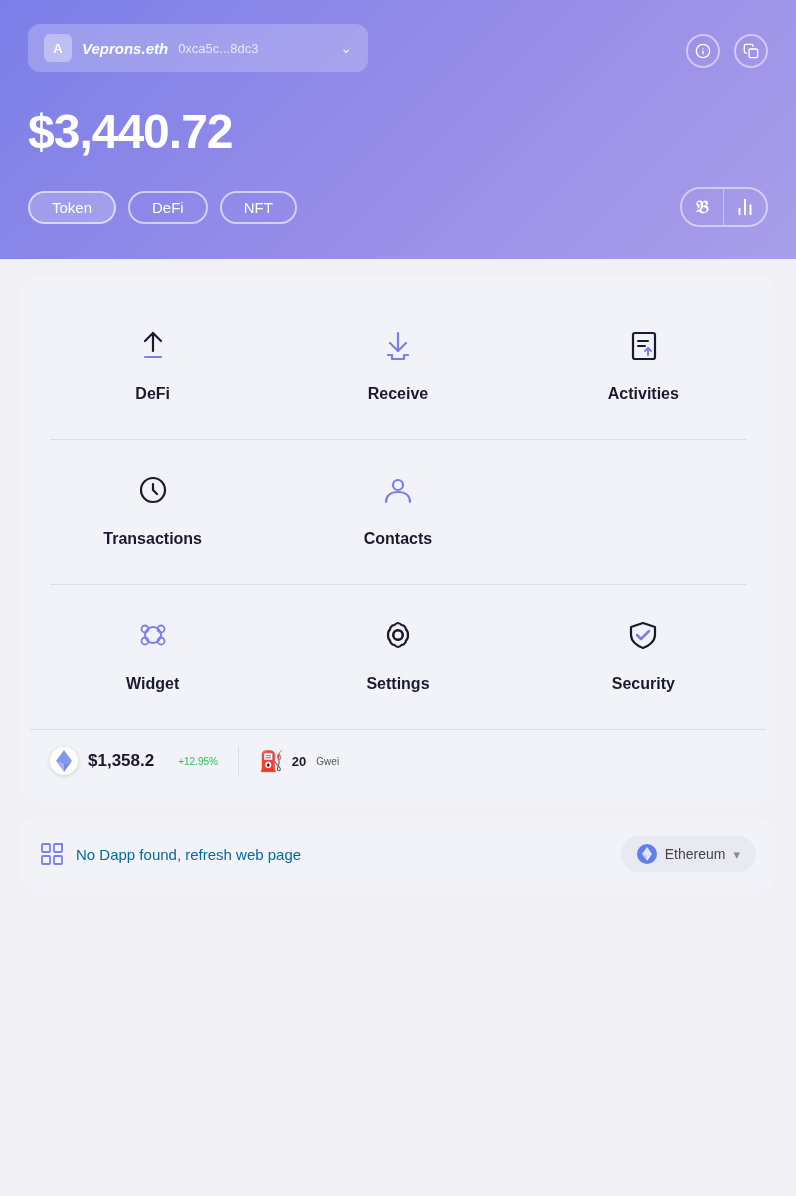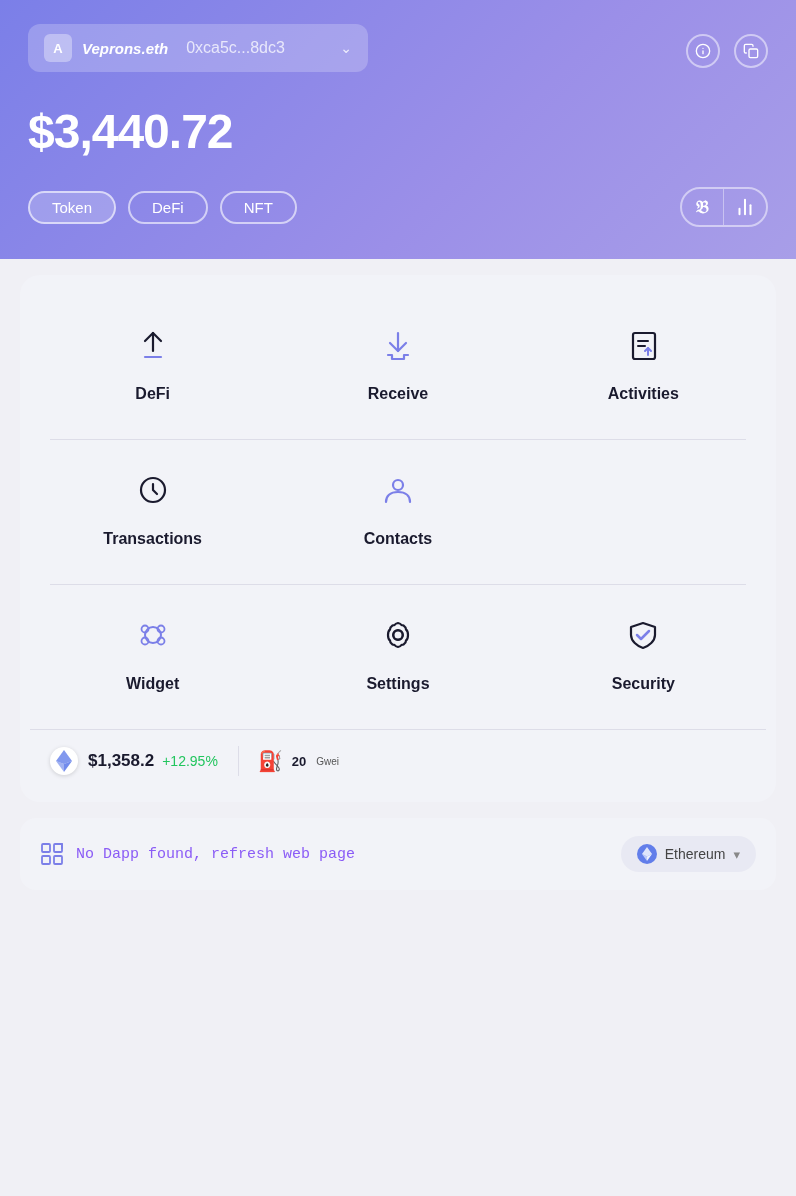--- a/index.html
+++ b/index.html
@@ -36,22 +36,22 @@
       flex-shrink: 0;
     }
     .address-name {
       color: #fff;
       font-size: 15px;
       font-weight: 600;
       font-style: italic;
     }
     .address-short {
       color: rgba(255,255,255,0.75);
-      font-size: 16px;
-      margin-left: 8px;
+      font-size: 13px;
+      margin-left: 0;
       text-align: center;
     }
     .address-chevron {
       margin-left: auto;
       color: rgba(255,255,255,0.8);
       font-size: 14px;
     }
 
     .header-icons {
       position: absolute;
@@ -173,23 +173,23 @@
       background: #fff;
       display: flex; align-items: center; justify-content: center;
       box-shadow: 0 1px 4px rgba(0,0,0,0.15);
     }
     .eth-price {
       font-size: 17px;
       font-weight: 600;
       color: #1a1a2e;
     }
     .eth-change {
-      font-size: 14px;
+      font-size: 10px;
       font-weight: 500;
-      margin-left: 8px;
+      margin-left: 24px;
     }
     .stats-divider {
       width: 1px;
       height: 30px;
       background: #dddde8;
       margin: 0 20px;
     }
     .gas-section {
       display: flex;
       align-items: center;
@@ -216,23 +216,22 @@
       align-items: center;
       gap: 12px;
     }
     .dapp-icon {
       font-size: 22px;
       color: #7b7fe8;
       flex-shrink: 0;
     }
     .dapp-text {
       font-size: 15px;
-      color: #8b5cf6;
+      color: #0369a1;
       flex: 1;
-      font-family: Liberation Mono, monospace;
     }
     .eth-network-btn {
       display: flex;
       align-items: center;
       gap: 8px;
       background: #e8e9f3;
       border-radius: 20px;
       padding: 8px 16px;
       cursor: pointer;
     }

